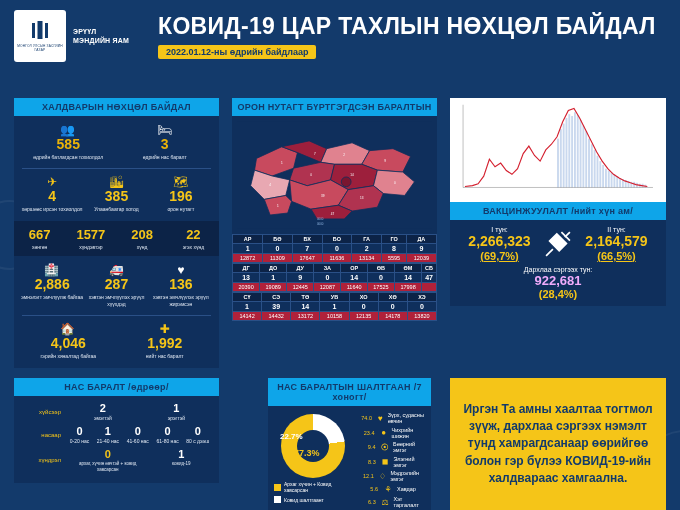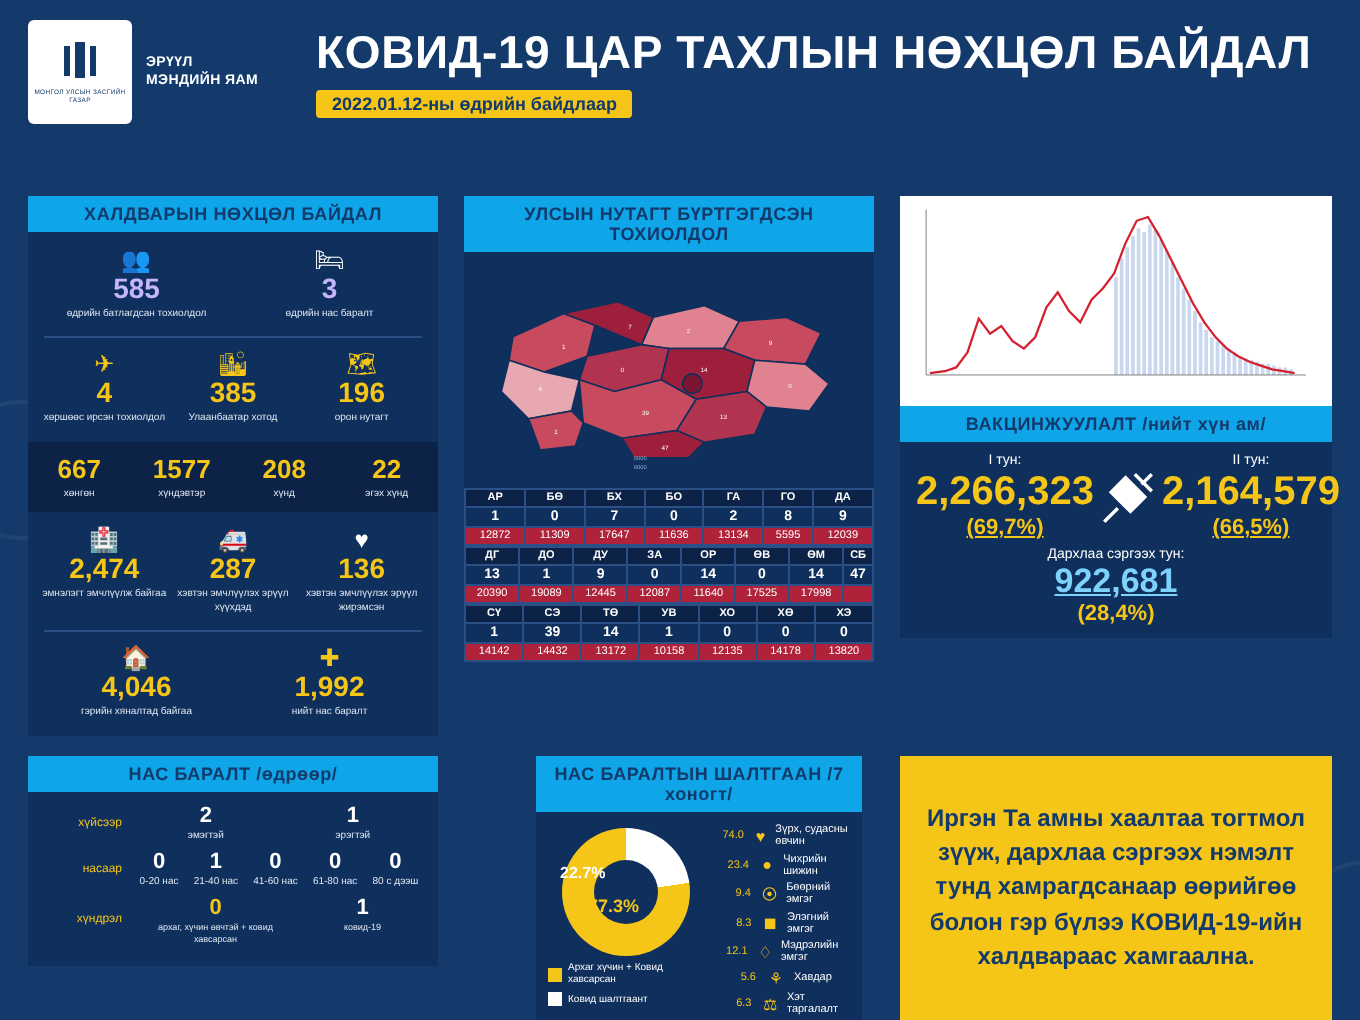--- a/index.html
+++ b/index.html
@@ -44,21 +44,21 @@
 
   .col { position:absolute; }
   .col-left  { left:14px;  top:98px;  width:205px; }
   .col-mid   { left:232px; top:98px;  width:205px; }
   .col-right { left:450px; top:98px;  width:216px; }
 
   
   .lp { background:#0f2f5c; padding:8px 6px 8px 6px; }
   .row { display:flex; justify-content:space-around; align-items:flex-start; }
   .stat { text-align:center; flex:1; }
-  .stat .num { font-size:14px; font-weight:bold; color:#c4b5fd; }
+  .stat .num { font-size:14px; font-weight:bold; color:#eab308; }
   .stat .num.y { color:#f5c518; }
   .stat .lbl { font-size:5px; line-height:1.35; margin-top:2px; color:#dfe7f2; }
   .ico { font-size:12px; line-height:1; color:#ffffff; }
   .ico.y { color:#f5c518; }
   .sep { height:1px; background:#2a5087; margin:7px 2px; }
 
   .darkrow { background:#0c2347; display:flex; padding:6px 0; }
   .darkrow .stat .num { font-size:13px; }
 
   
@@ -70,26 +70,26 @@
   .tbl .mid { background:#0f2f5c; color:#ffffff; font-size:7px; font-weight:bold; }
   .tbl .bot { background:#b0213a; color:#ffffff; font-size:5.5px; }
 
   
   .chartbox { background:#ffffff; padding:3px; }
   
   .vacc { background:#0f2f5c; padding:6px 8px; }
   .vacc-row { display:flex; align-items:center; justify-content:space-between; }
   .vacc-cell { text-align:center; flex:1; }
   .vacc-cell .t { font-size:7px; color:#ffffff; }
-  .vacc-cell .v { font-size:20px; font-weight:bold; color:#f5c518; line-height:1.2; }
+  .vacc-cell .v { font-size:14px; font-weight:bold; color:#f5c518; line-height:1.2; }
   .vacc-cell .p { font-size:11px; font-weight:bold; color:#f5c518;text-decoration:underline; }
   .syringe { width:34px; height:34px; flex:none; }
   .vacc-bottom { text-align:center; margin-top:4px; }
   .vacc-bottom .t { font-size:7px; color:#ffffff; }
-  .vacc-bottom .v { font-size:17px; font-weight:bold; color:#7dd3fc;text-decoration:underline; }
+  .vacc-bottom .v { font-size:13px; font-weight:bold; color:#f0abfc; }
   .vacc-bottom .p { font-size:11px; font-weight:bold; color:#f5c518; }
 
   
   .bl { position:absolute; left:14px; top:378px; width:205px; }
   .bm { position:absolute; left:244px; top:378px; width:187px;padding-left:24px; }
   .br { position:absolute; left:450px; top:378px; width:216px; }
 
   .deaths { background:#0f2f5c; padding:6px; }
   .drow { display:flex; align-items:center; margin-bottom:4px; }
   .dlbl { width:46px; font-size:6px; color:#f5c518; text-align:right; padding-right:5px; }
@@ -197,21 +197,21 @@
       </div>
       <div class="stat">
         <div class="num y">22</div>
         <div class="lbl">эгэх хүнд</div>
       </div>
     </div>
     <div class="lp">
       <div class="row">
         <div class="stat">
           <div class="ico">🏥</div>
-          <div class="num y">2,474</div>
+          <div class="num y">2,886</div>
           <div class="lbl">эмнэлэгт эмчлүүлж байгаа</div>
         </div>
         <div class="stat">
           <div class="ico">🚑</div>
           <div class="num y">287</div>
           <div class="lbl">хэвтэн эмчлүүлэх эрүүл хүүхдэд</div>
         </div>
         <div class="stat">
           <div class="ico">♥</div>
           <div class="num y">136</div>
@@ -228,21 +228,21 @@
         <div class="stat">
           <div class="ico y">✚</div>
           <div class="num y">1,992</div>
           <div class="lbl">нийт нас баралт</div>
         </div>
       </div>
     </div>
   </div>
 
   <div class="col col-mid">
-    <div class="panel-title">УЛСЫН НУТАГТ БҮРТГЭГДСЭН ТОХИОЛДОЛ</div>
+    <div class="panel-title">ОРОН НУТАГТ БҮРТГЭГДСЭН БАРАЛТЫН</div>
     <div class="mapwrap">
       <svg class="mapimg" viewBox="0 0 200 110">
         <rect x="0" y="0" width="200" height="110" fill="#0f2f5c"></rect>
         <g stroke="#0f2f5c" stroke-width="0.8">
           <polygon points="20,38 46,26 62,32 58,48 36,56 18,50" fill="#c84a5e"></polygon>
           <polygon points="46,26 74,20 92,28 86,42 62,32" fill="#9d1f3c"></polygon>
           <polygon points="92,28 118,22 136,30 128,44 100,44 86,42" fill="#e0828f"></polygon>
           <polygon points="136,30 160,28 178,36 170,52 144,50 128,44" fill="#c84a5e"></polygon>
           <polygon points="58,48 86,42 100,44 96,60 72,66 54,60" fill="#b03350"></polygon>
           <polygon points="100,44 128,44 144,50 140,66 114,70 96,60" fill="#9d1f3c"></polygon>

